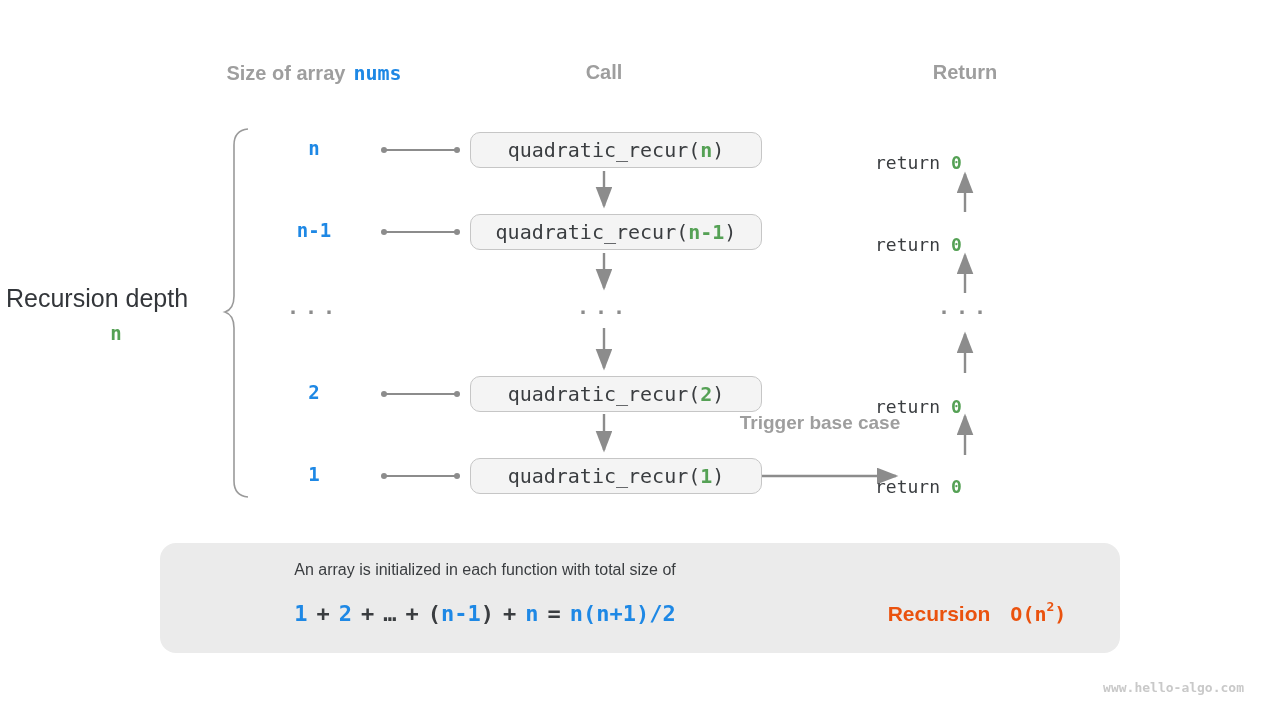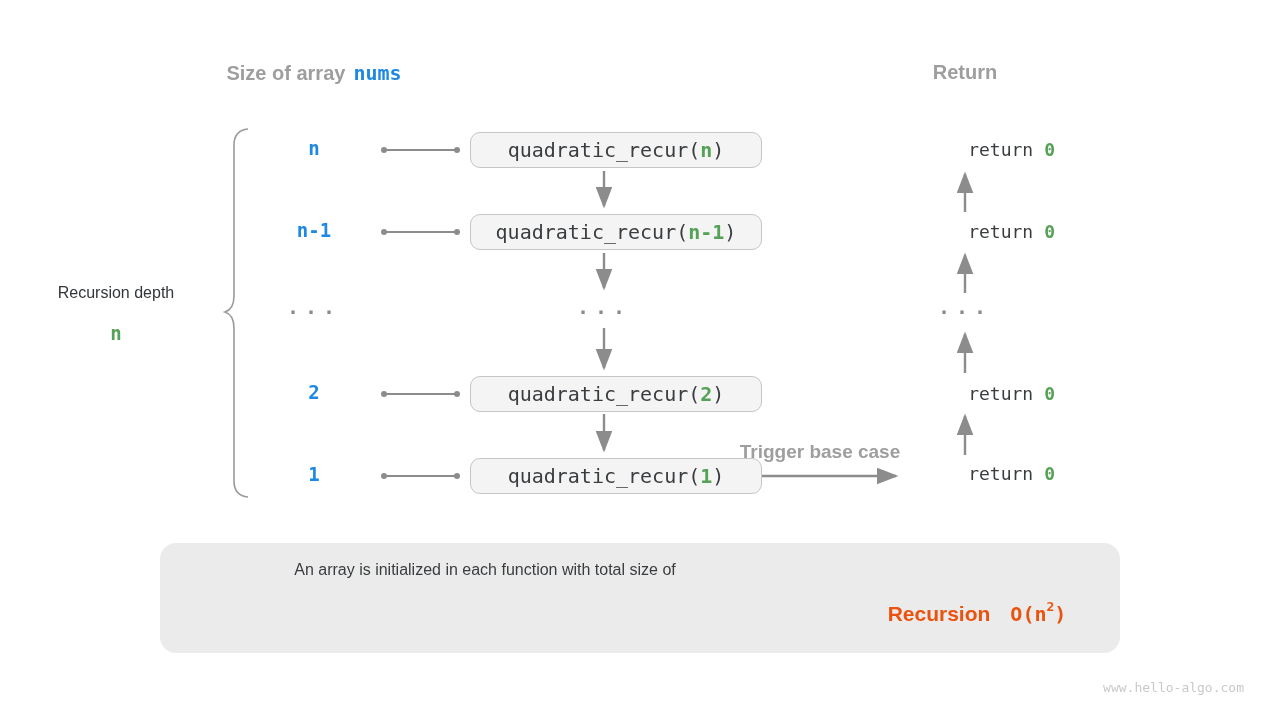--- a/index.html
+++ b/index.html
@@ -11,50 +11,50 @@
               pointer-events:none; z-index:1; }
 
   .abs { position:absolute; z-index:2; }
 
   
   .hdr { font-size:20px; font-weight:bold; color:#9e9e9e; text-align:center; }
   .hdr-code { font-family:"DejaVu Sans Mono", monospace; color:var(--blue,#1e88e5);
               font-weight:bold; margin-left:8px; }
 
   
-  .rec-label { font-size:16px; color:#33363a; text-align:center; width:220px; }
+  .rec-label { font-size:25px; color:#33363a; width:220px; }
   .rec-depth { font-family:"DejaVu Sans Mono", monospace; font-weight:bold;
                font-size:19px; color:var(--green,#55a155); text-align:center; width:220px; }
 
   
   .size-label { width:140px; text-align:center; font-family:"DejaVu Sans Mono", monospace;
                 font-weight:bold; font-size:19px; color:var(--blue,#1e88e5); }
 
   
   .call-box { left:470px; width:292px; height:36px; background:#f4f4f4;
               border:1.5px solid #c6c6c6; border-radius:10px;
               display:flex; align-items:center; justify-content:center;
               font-family:"DejaVu Sans Mono", monospace; font-size:20px;
               color:var(--dark,#3a3d40); white-space:pre; }
   .call-arg { color:var(--green,#55a155); font-weight:bold; }
 
   
-  .ret { left:875px; width:180px; text-align:right;
+  .ret { left:875px; width:180px; text-align:left;
          font-family:"DejaVu Sans Mono", monospace; font-size:18px;
-         color:var(--dark,#3a3d40); }
+         color:var(--dark,#3a3d40);margin-top:13px; }
   .ret-kw { margin-right:11px; }
   .ret-val { color:var(--green,#55a155); font-weight:bold; }
 
   .dots { font-family:"DejaVu Sans Mono", monospace; font-weight:bold; font-size:20px;
           letter-spacing:6px; color:#8c8c8c; text-align:center; }
   .dots-size { left:244px; width:140px; }
   .dots-call { left:504px; width:200px; }
   .dots-ret  { left:875px; width:180px; }
 
-  .trigger { left:700px; top:441px; width:240px; text-align:center;
+  .trigger { left:700px; top:412px; width:240px; text-align:center;
              font-size:19px; font-weight:bold; color:#9e9e9e; }
 
   
   .panel { left:160px; top:543px; width:960px; height:110px;
            background:#ebebeb; border-radius:16px; }
   .desc { left:180px; top:561px; width:610px; text-align:center;
           font-size:16px; color:var(--dark,#3a3d40); }
   .formula { left:180px; top:601px; width:610px; text-align:center;
              font-family:"DejaVu Sans Mono", monospace; font-weight:bold;
              font-size:22px; white-space:nowrap; }
@@ -63,21 +63,21 @@
   .fop { margin:0 9px; }
   .space-title { left:862px; top:562px; width:230px; text-align:center;
                  font-size:20px; font-weight:bold; color:var(--dark,#3a3d40); }
   .complexity { left:862px; top:601px; width:230px; text-align:center;
                 font-size:21px; font-weight:bold; color:var(--orange,#ea520e);
                 white-space:nowrap; }
   .big-o { font-family:"DejaVu Sans Mono", monospace; font-size:20px; margin-left:20px; }
   .big-o sup { font-size:13px; position:relative; top:-2px; }
 
   .watermark { right:36px; top:680px; font-family:"DejaVu Sans Mono", monospace;
-               font-size:13px; color:#c9c9c9; }
+               font-size:13px; color:#c9c9c9;font-weight:bold; }
 </style>
 </head>
 <body>
 
 <div class="stage">
 
   <svg class="lines" viewBox="0 0 1280 720">
     <defs>
       <marker id="ah" markerWidth="10" markerHeight="8" refX="8" refY="3.5" orient="auto">
         <path d="M0,0 L9,3.5 L0,7 Z" fill="#8c8c8c"></path>
@@ -118,20 +118,21 @@
     </g>
 
     <line x1="753" y1="476" x2="896" y2="476" stroke="#8c8c8c" stroke-width="2.4" marker-end="url(#ah)"></line>
 
     <polygon points="806,592 831,592 831,582 858,601 831,620 831,610 806,610" fill="#bababa"></polygon>
   </svg>
 
   <div class="abs hdr" style="left:164px; top:61px; width:300px;">
     <span>Size of array</span><span class="hdr-code">nums</span>
   </div>
+  <div class="abs hdr" style="left:504px; top:61px; width:200px;">Call</div>
   <div class="abs hdr" style="left:865px; top:61px; width:200px;">Return</div>
 
   <div class="abs rec-label" style="left:6px; top:284px;">Recursion depth</div>
   <div class="abs rec-depth" style="left:6px; top:322px;">n</div>
 
   <div class="abs size-label" style="left:244px; top:137px;">n</div>
   <div class="abs call-box" style="top:132px;"><span>quadratic_recur(</span><span class="call-arg">n</span><span>)</span></div>
   <div class="abs ret" style="top:139px;"><span class="ret-kw">return</span><span class="ret-val">0</span></div>
 
   <div class="abs size-label" style="left:244px; top:219px;">n-1</div>
@@ -147,19 +148,22 @@
   <div class="abs ret" style="top:383px;"><span class="ret-kw">return</span><span class="ret-val">0</span></div>
 
   <div class="abs size-label" style="left:244px; top:463px;">1</div>
   <div class="abs call-box" style="top:458px;"><span>quadratic_recur(</span><span class="call-arg">1</span><span>)</span></div>
   <div class="abs ret" style="top:463px;"><span class="ret-kw">return</span><span class="ret-val">0</span></div>
 
   <div class="abs trigger">Trigger base case</div>
 
   <div class="abs panel"></div>
   <div class="abs desc">An array is initialized in each function with total size of</div>
+  <div class="abs formula">
+    <span class="fb">1</span><span class="fd fop">+</span><span class="fb">2</span><span class="fd fop">+</span><span class="fd">…</span><span class="fd fop">+</span><span class="fd">(</span><span class="fb">n-1</span><span class="fd">)</span><span class="fd fop">+</span><span class="fb">n</span><span class="fd fop">=</span><span class="fb">n(n+1)/2</span>
+  </div>
   <div class="abs complexity">
     <span>Recursion</span><span class="big-o"><span>O(n</span><sup>2</sup><span>)</span></span>
   </div>
 
   <div class="abs watermark">www.hello-algo.com</div>
 
 </div>
 
 </body></html>

